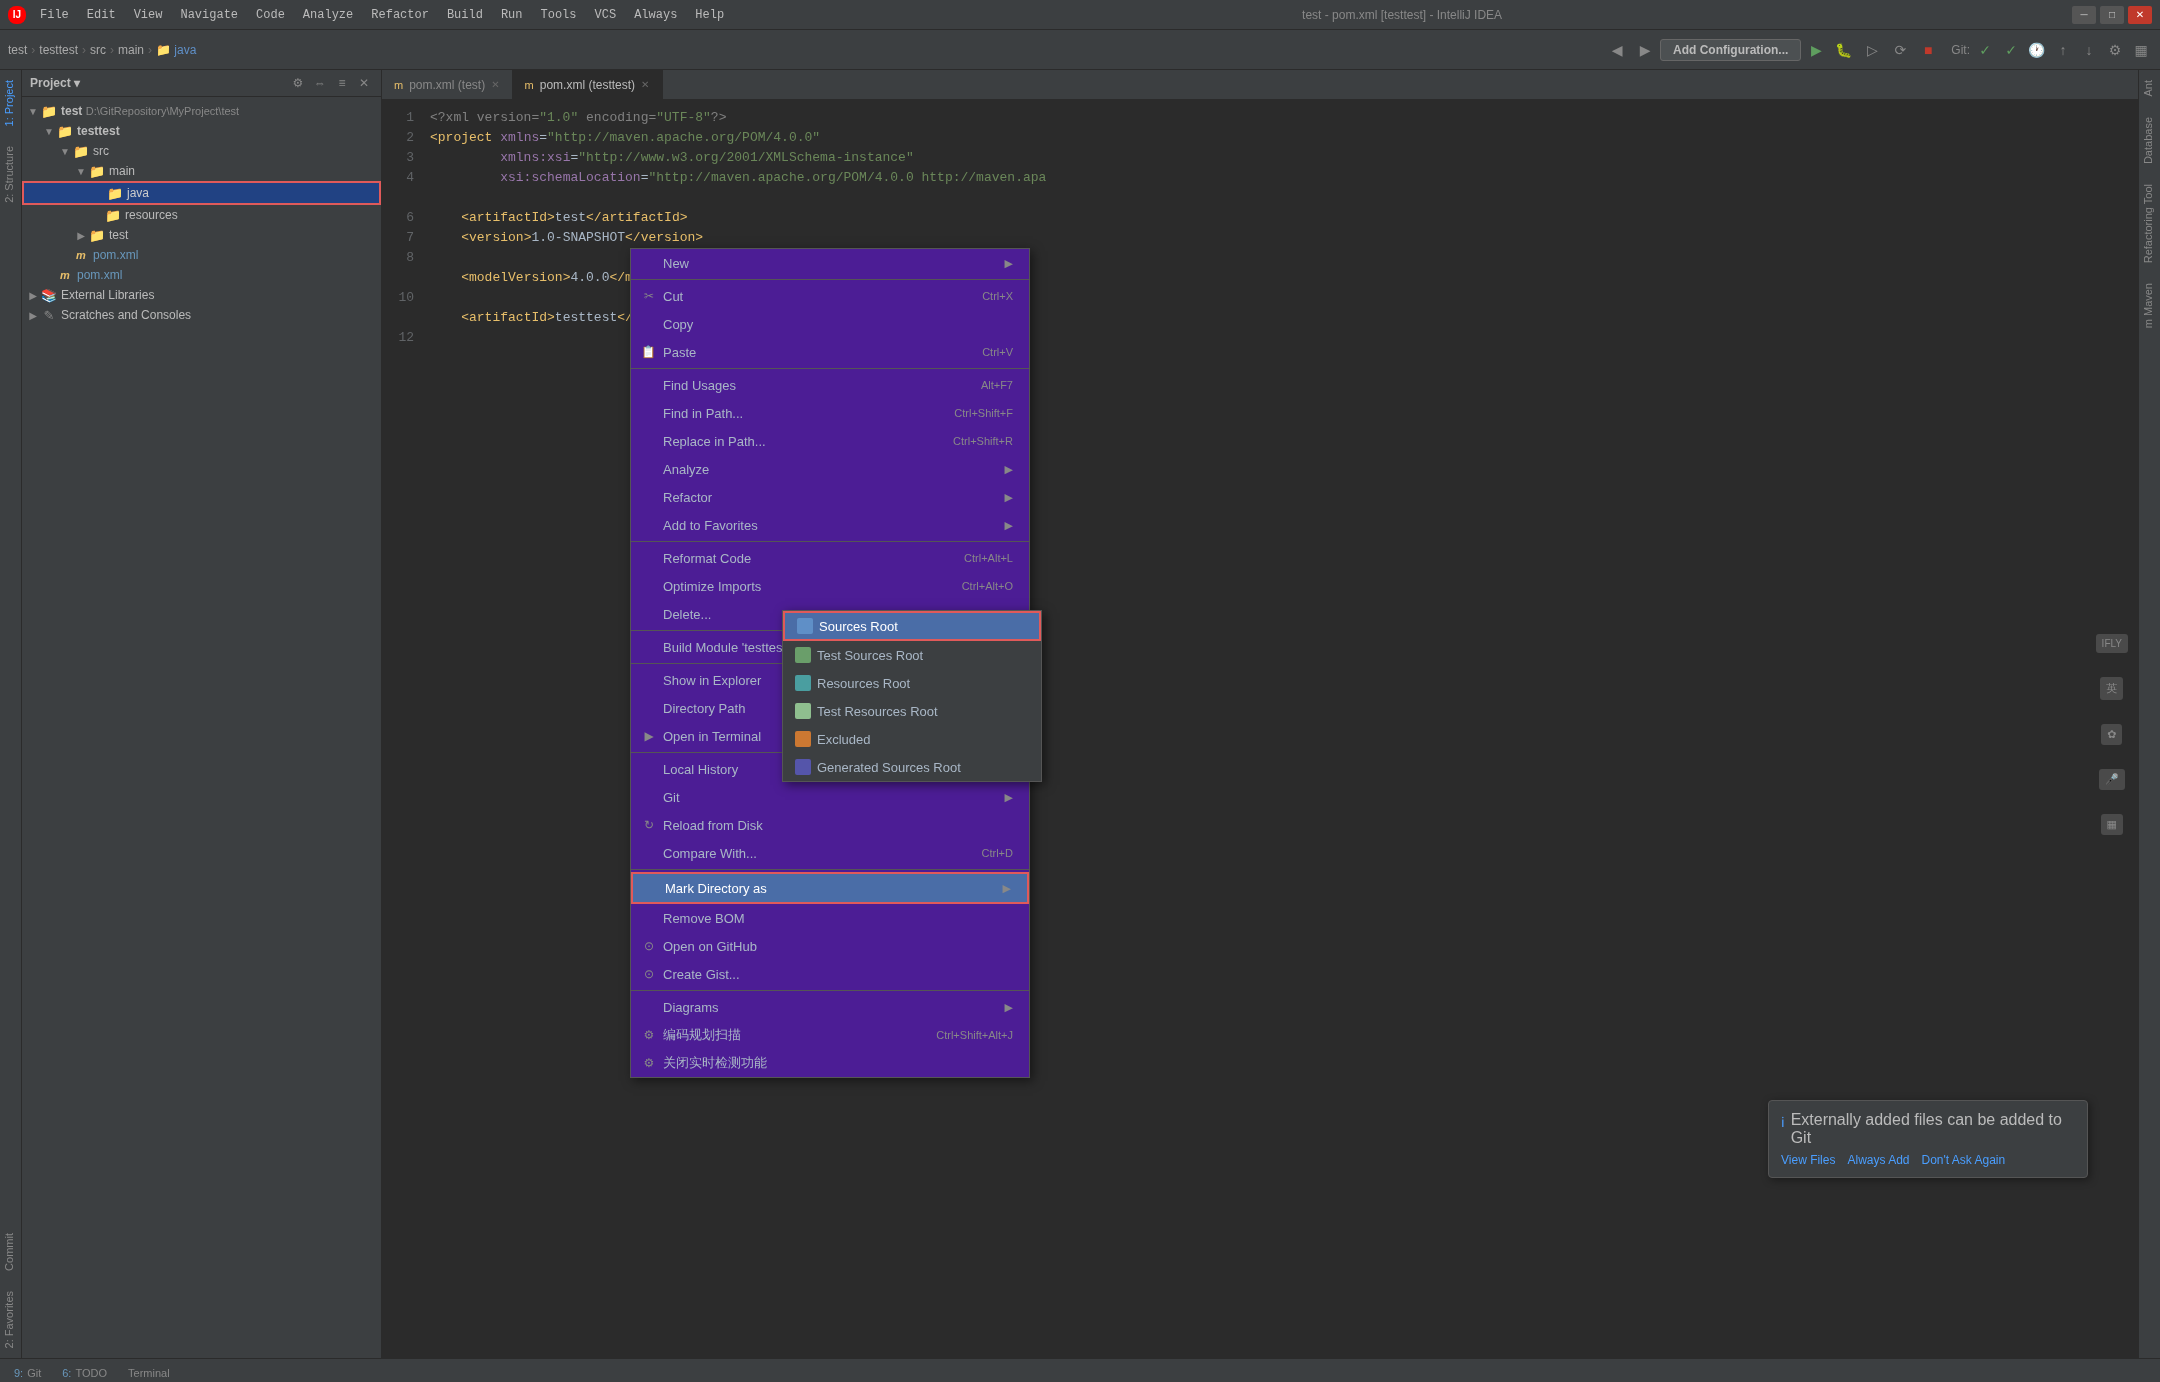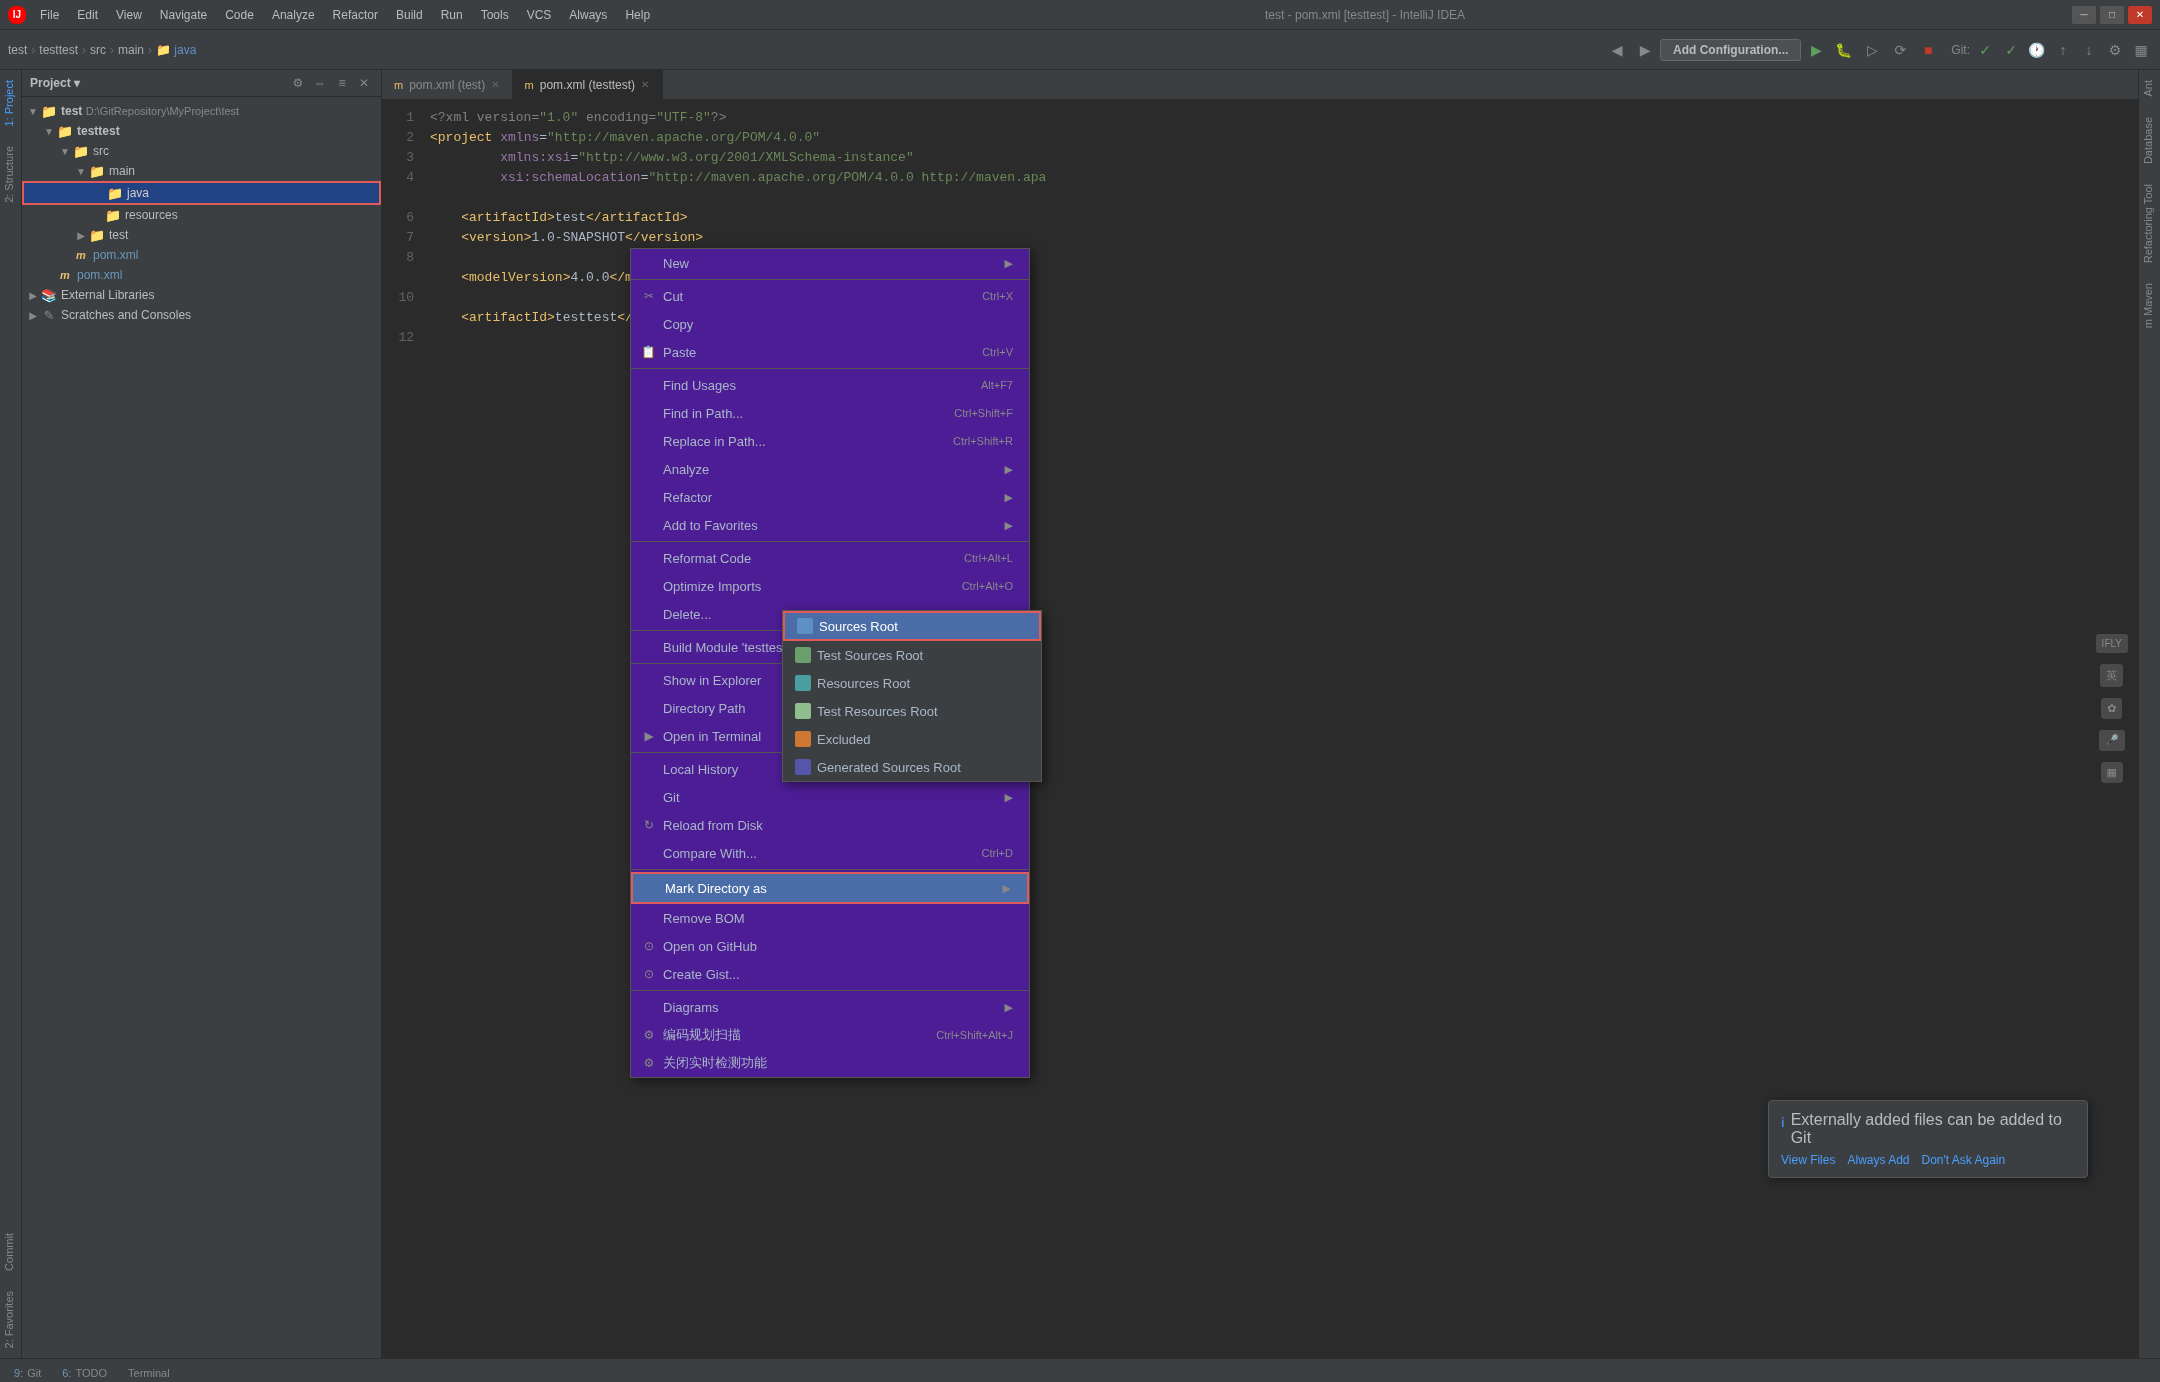--- a/index.html
+++ b/index.html
@@ -19,21 +19,21 @@
       display: flex;
       align-items: center;
       background: #3c3f41;
       height: 30px;
       padding: 0 8px;
       border-bottom: 1px solid #2b2b2b;
       justify-content: space-between;
     }
     .titlebar-left { display: flex; align-items: center; gap: 6px; }
     .titlebar-icon { width: 18px; height: 18px; background: #ff0000; border-radius: 8px; display: flex; align-items: center; justify-content: center; color: white; font-size: 10px; font-weight: bold; }
-    .titlebar-menu { display: flex; gap: 2px; }
+    .titlebar-menu { display: flex; gap: 2px; font-family: Liberation Mono, monospace; }
     .titlebar-menu span { padding: 2px 8px; font-size: 12px; color: #bbbbbb; cursor: pointer; }
     .titlebar-center { font-size: 12px; color: #888; }
     .titlebar-controls { display: flex; gap: 4px; }
     .titlebar-btn { width: 24px; height: 18px; background: #555; border-radius: 2px; display: flex; align-items: center; justify-content: center; cursor: pointer; font-size: 10px; color: #ccc; }
 
     
     .toolbar {
       display: flex;
       align-items: center;
       background: #3c3f41;
@@ -656,21 +656,21 @@
         <span class="notif-icon">ℹ</span>
         <span class="notif-text">Externally added files can be added to Git</span>
       </div>
       <div class="notif-links">
         <span class="notif-link">View Files</span>
         <span class="notif-link">Always Add</span>
         <span class="notif-link">Don't Ask Again</span>
       </div>
     </div>
 
-    <div style="position:absolute; right:10px; top:calc(50% - 80px); display:flex; flex-direction:column; gap:11px; align-items:center;">
+    <div style="position:absolute; right:10px; top:calc(50% - 80px); display:flex; flex-direction:column; gap:24px; align-items:center;">
       <div style="background:#4a4a4a; border-radius:3px; padding:4px 6px; font-size:10px; color:#888; cursor:pointer;">IFLY</div>
       <div style="background:#4a4a4a; border-radius:3px; padding:4px 6px; font-size:11px; color:#888; cursor:pointer;">英</div>
       <div style="background:#4a4a4a; border-radius:3px; padding:4px 6px; font-size:11px; color:#888; cursor:pointer;">✿</div>
       <div style="background:#4a4a4a; border-radius:3px; padding:4px 6px; font-size:11px; color:#888; cursor:pointer;">🎤</div>
       <div style="background:#4a4a4a; border-radius:3px; padding:4px 6px; font-size:11px; color:#888; cursor:pointer;">▦</div>
     </div>
   </div>
 
   <div class="right-tabs">
     <div class="side-tab" style="writing-mode:vertical-rl;padding:10px 3px;font-size:11px;color:#888;">Ant</div>

